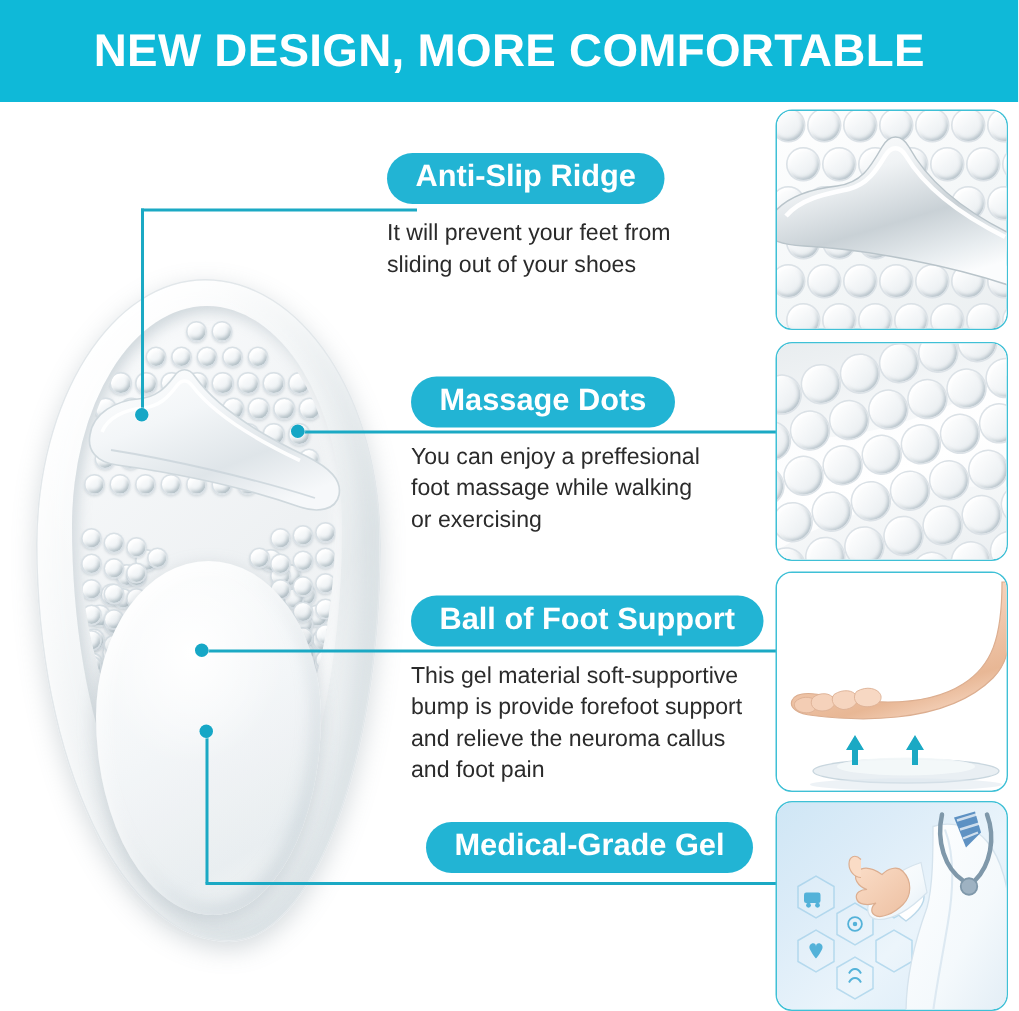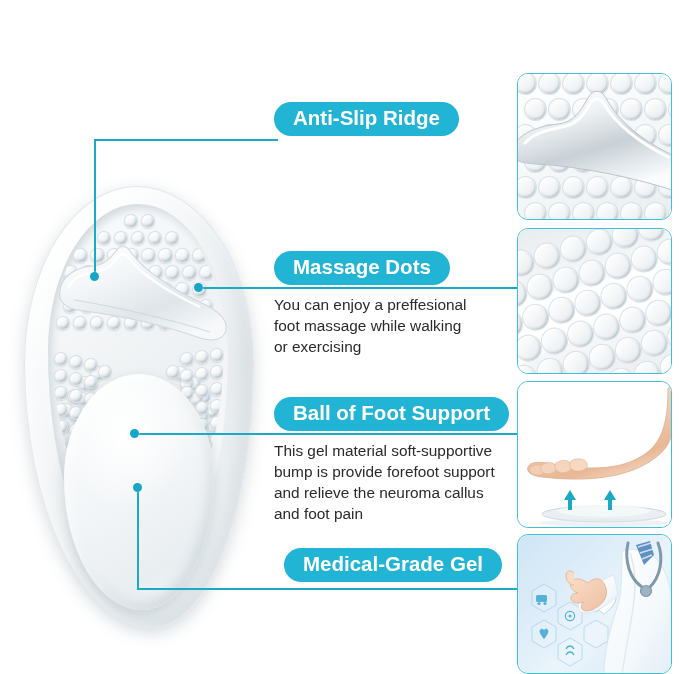--- a/index.html
+++ b/index.html
@@ -137,20 +137,23 @@
   
   .t4-bg{position:absolute;inset:0;
      background:linear-gradient(135deg,#cfe6f5 0%,#dcecf8 30%,#eaf4fb 60%,#d7e9f6 100%);}
   .hexgrid{position:absolute;inset:0;opacity:0.55;}
 </style>
 </head>
 <body>
 
 <div id="root">
 
+  <div class="banner">
+    <div class="banner-title">NEW DESIGN, MORE COMFORTABLE</div>
+  </div>
 
   <div class="pad-stage">
     <div class="pad-body"></div>
     <div class="pad-inner"></div>
 
     <div class="dots-field" id="dotsField">
         <div class="dot" style="left: 72px; top: 4px; width: 11.5px; height: 11.5px;"></div>
         <div class="dot" style="left: 89px; top: 4px; width: 11.5px; height: 11.5px;"></div>
         <div class="dot" style="left: 45px; top: 21px; width: 12px; height: 12px;"></div>
         <div class="dot" style="left: 62px; top: 21px; width: 12px; height: 12px;"></div>
@@ -324,24 +327,26 @@
   <div class="conn conn-h" style="left:200px;top:287px;width:318px;"></div>
   <div class="conn-dot" style="left:194px;top:283px;"></div>
 
   <div class="conn conn-h" style="left:136px;top:433px;width:382px;"></div>
   <div class="conn-dot" style="left:130px;top:429px;"></div>
 
   <div class="conn conn-v" style="left:137px;top:490px;height:99px;"></div>
   <div class="conn conn-h" style="left:137px;top:588px;width:381px;"></div>
   <div class="conn-dot" style="left:133px;top:483px;"></div>
 
-  <div class="callout" style="left:274px;top:102px;width:236px;">
+  <div class="callout" style="left:258px;top:102px;width:236px;">
     <div class="pill-row">
       <span class="pill">Anti-Slip Ridge</span>
     </div>
+    <div class="callout-desc">It will prevent your feet from
+sliding out of your shoes</div>
   </div>
 
   <div class="callout" style="left:274px;top:251px;width:240px;">
     <div class="pill-row">
       <span class="pill">Massage Dots</span>
     </div>
     <div class="callout-desc">You can enjoy a preffesional
 foot massage while walking
 or exercising</div>
   </div>

